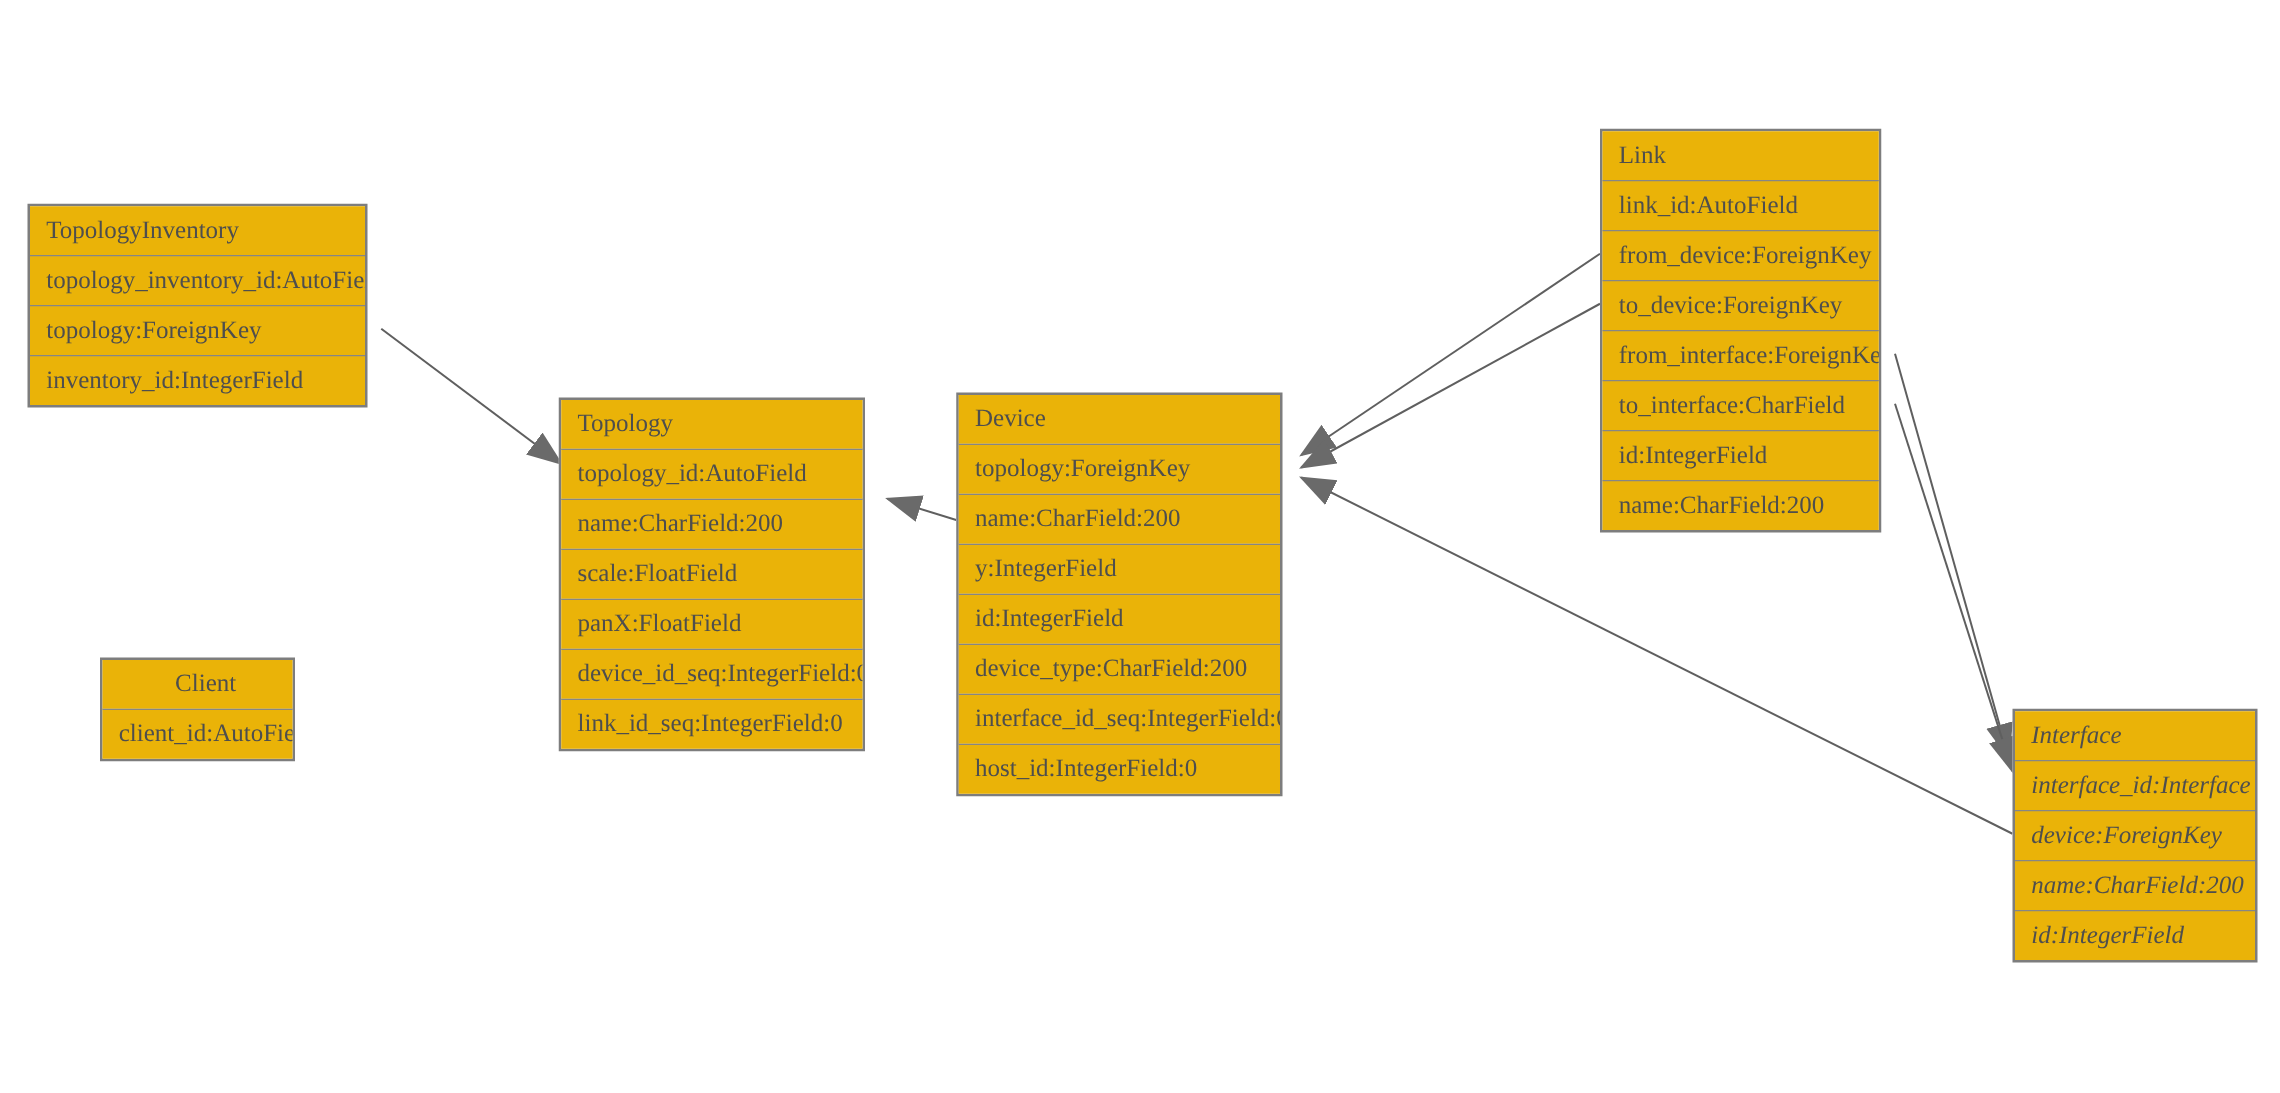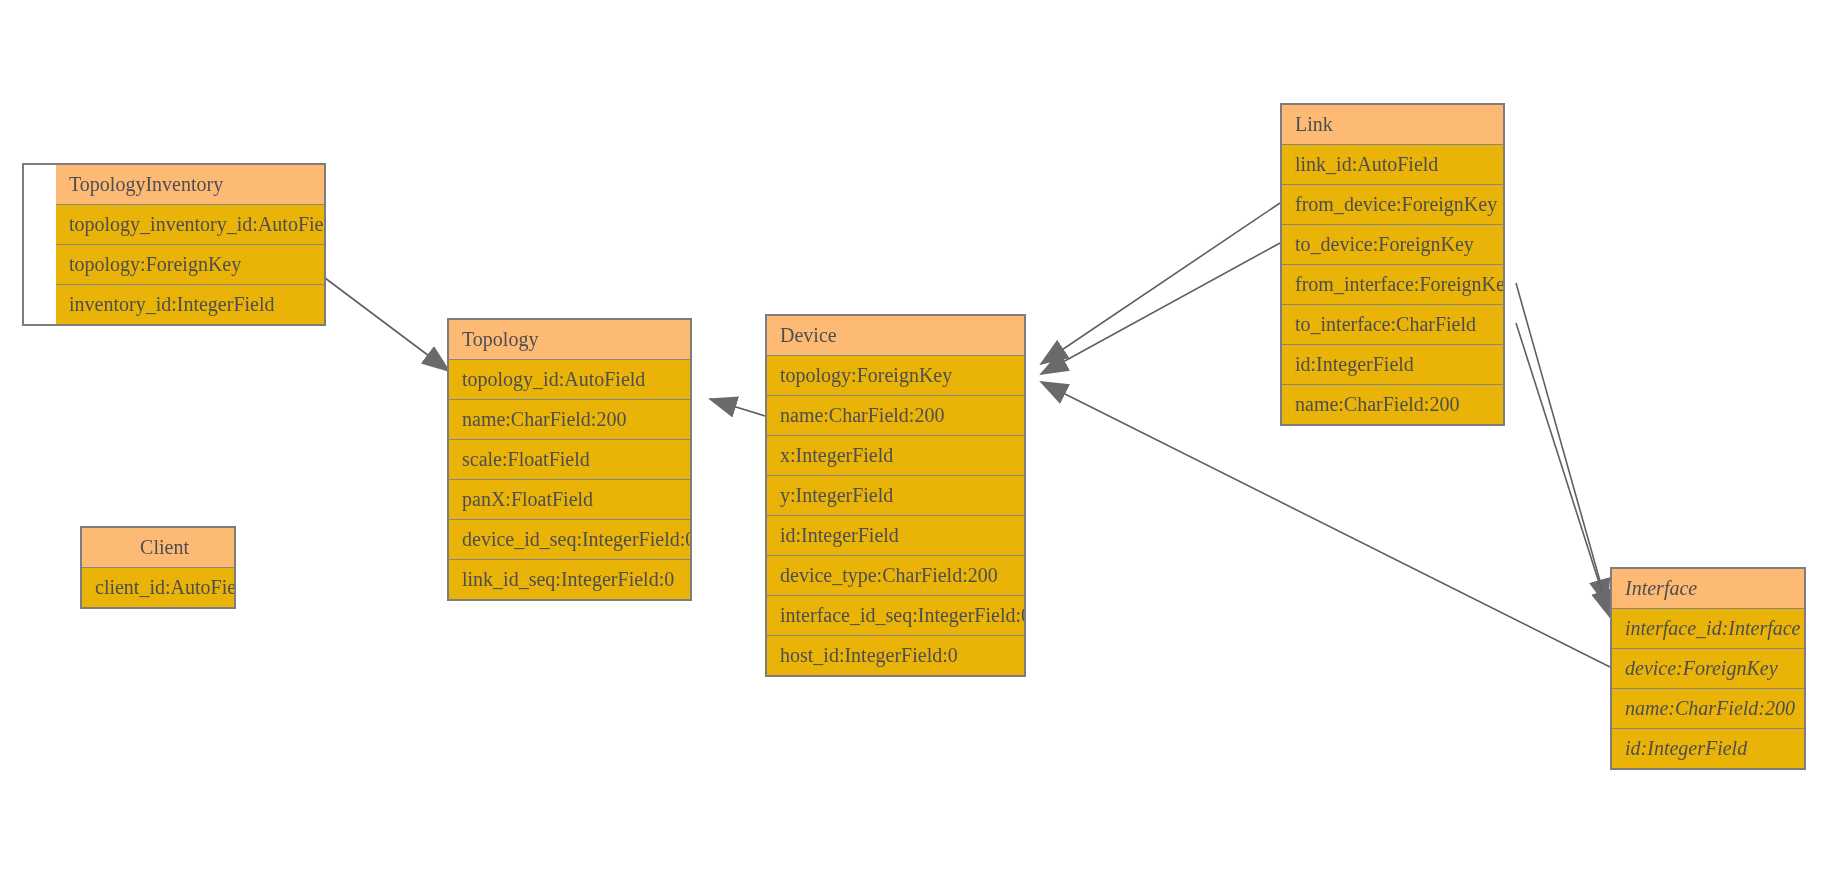--- a/index.html
+++ b/index.html
@@ -25,21 +25,21 @@
   }
   .entity {
     position: absolute;
     background: #ffffff;
     border: 2px solid #7d7d7d;
     color: #4e4e4e;
     font-size: 20px;
     box-sizing: content-box;
   }
   .entity-header {
-    background: #fdba74;
+    background: #eab308;
     height: 39px;
     line-height: 39px;
     padding-left: 13px;
     white-space: nowrap;
     overflow: hidden;
   }
   .entity-row {
     background: #eab308;
     height: 39px;
     line-height: 39px;
@@ -64,21 +64,21 @@
         <line x1="765" y1="416" x2="710" y2="399" stroke="#5f5f5f" stroke-width="1.6" marker-end="url(#arrowhead)"></line>
         <line x1="1280" y1="203" x2="1041" y2="364" stroke="#5f5f5f" stroke-width="1.6" marker-end="url(#arrowhead)"></line>
         <line x1="1280" y1="243" x2="1041" y2="374" stroke="#5f5f5f" stroke-width="1.6" marker-end="url(#arrowhead)"></line>
         <line x1="1516" y1="283" x2="1607" y2="606" stroke="#5f5f5f" stroke-width="1.6" marker-end="url(#arrowhead)"></line>
         <line x1="1516" y1="323" x2="1610" y2="617" stroke="#5f5f5f" stroke-width="1.6" marker-end="url(#arrowhead)"></line>
         <line x1="1610" y1="667" x2="1041" y2="382" stroke="#5f5f5f" stroke-width="1.6" marker-end="url(#arrowhead)"></line>
       </g>
   </svg>
 
   <div id="entities-container">
-      <div class="entity" style="left: 22px; top: 163px; width: 268px; padding-left: 32px;">
+      <div class="entity" style="left: 22px; top: 163px; width: 268px;">
         <div class="entity-header">TopologyInventory</div>
         <div class="entity-row">topology_inventory_id:AutoField</div>
         <div class="entity-row">topology:ForeignKey</div>
         <div class="entity-row">inventory_id:IntegerField</div>
       </div>
       <div class="entity" style="left: 447px; top: 318px; width: 241px;">
         <div class="entity-header">Topology</div>
         <div class="entity-row">topology_id:AutoField</div>
         <div class="entity-row">name:CharField:200</div>
         <div class="entity-row">scale:FloatField</div>
@@ -87,21 +87,20 @@
         <div class="entity-row">link_id_seq:IntegerField:0</div>
       </div>
       <div class="entity" style="left: 80px; top: 526px; width: 152px; text-align: center;">
         <div class="entity-header">Client</div>
         <div class="entity-row">client_id:AutoField</div>
       </div>
       <div class="entity" style="left: 765px; top: 314px; width: 257px;">
         <div class="entity-header">Device</div>
         <div class="entity-row">topology:ForeignKey</div>
         <div class="entity-row">name:CharField:200</div>
-        <div class="entity-row">x:IntegerField</div>
         <div class="entity-row">y:IntegerField</div>
         <div class="entity-row">id:IntegerField</div>
         <div class="entity-row">device_type:CharField:200</div>
         <div class="entity-row">interface_id_seq:IntegerField:0</div>
         <div class="entity-row">host_id:IntegerField:0</div>
       </div>
       <div class="entity" style="left: 1280px; top: 103px; width: 221px;">
         <div class="entity-header">Link</div>
         <div class="entity-row">link_id:AutoField</div>
         <div class="entity-row">from_device:ForeignKey</div>

